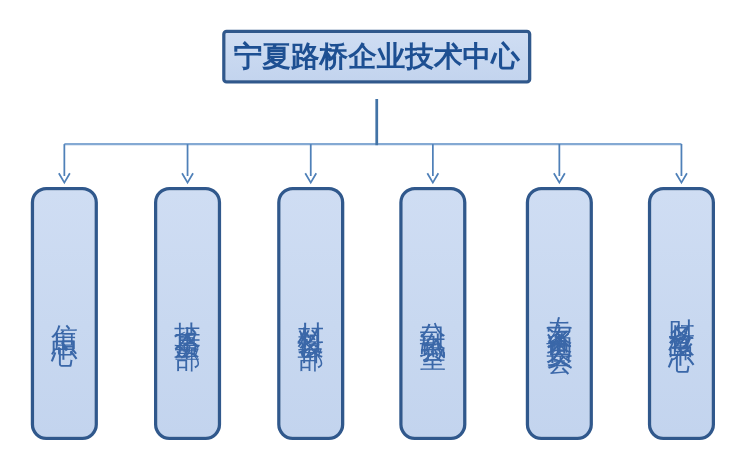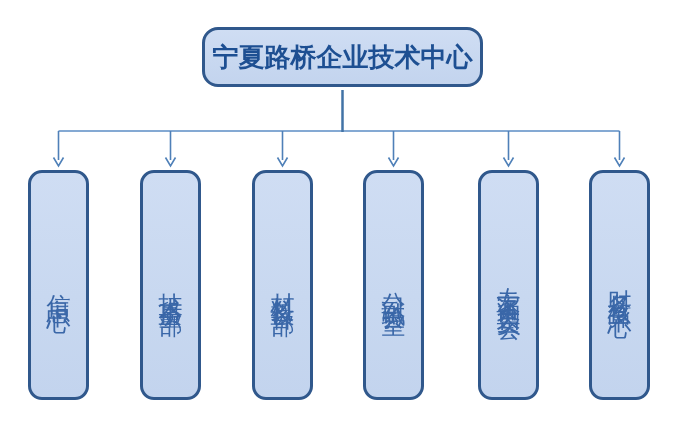--- a/index.html
+++ b/index.html
@@ -29,22 +29,22 @@
     background: linear-gradient(180deg, #cfddf3 0%, #c8d8f0 55%, #c3d4ee 100%);
     border: 3px solid #30588c;
     display: flex;
     align-items: center;
     justify-content: center;
   }
   .root-node {
     left: 202px;
     top: 27px;
     width: 281px;
-    height: 60px;
-    border-radius: 16px;
+    height: 49px;
+    border-radius: 4px;
   }
   .root-label {
     color: #1d4f92;
     font-size: 26px;
     font-weight: bold;
     white-space: nowrap;
     letter-spacing: 0px;
     line-height: 1;
   }
   .child-node {

